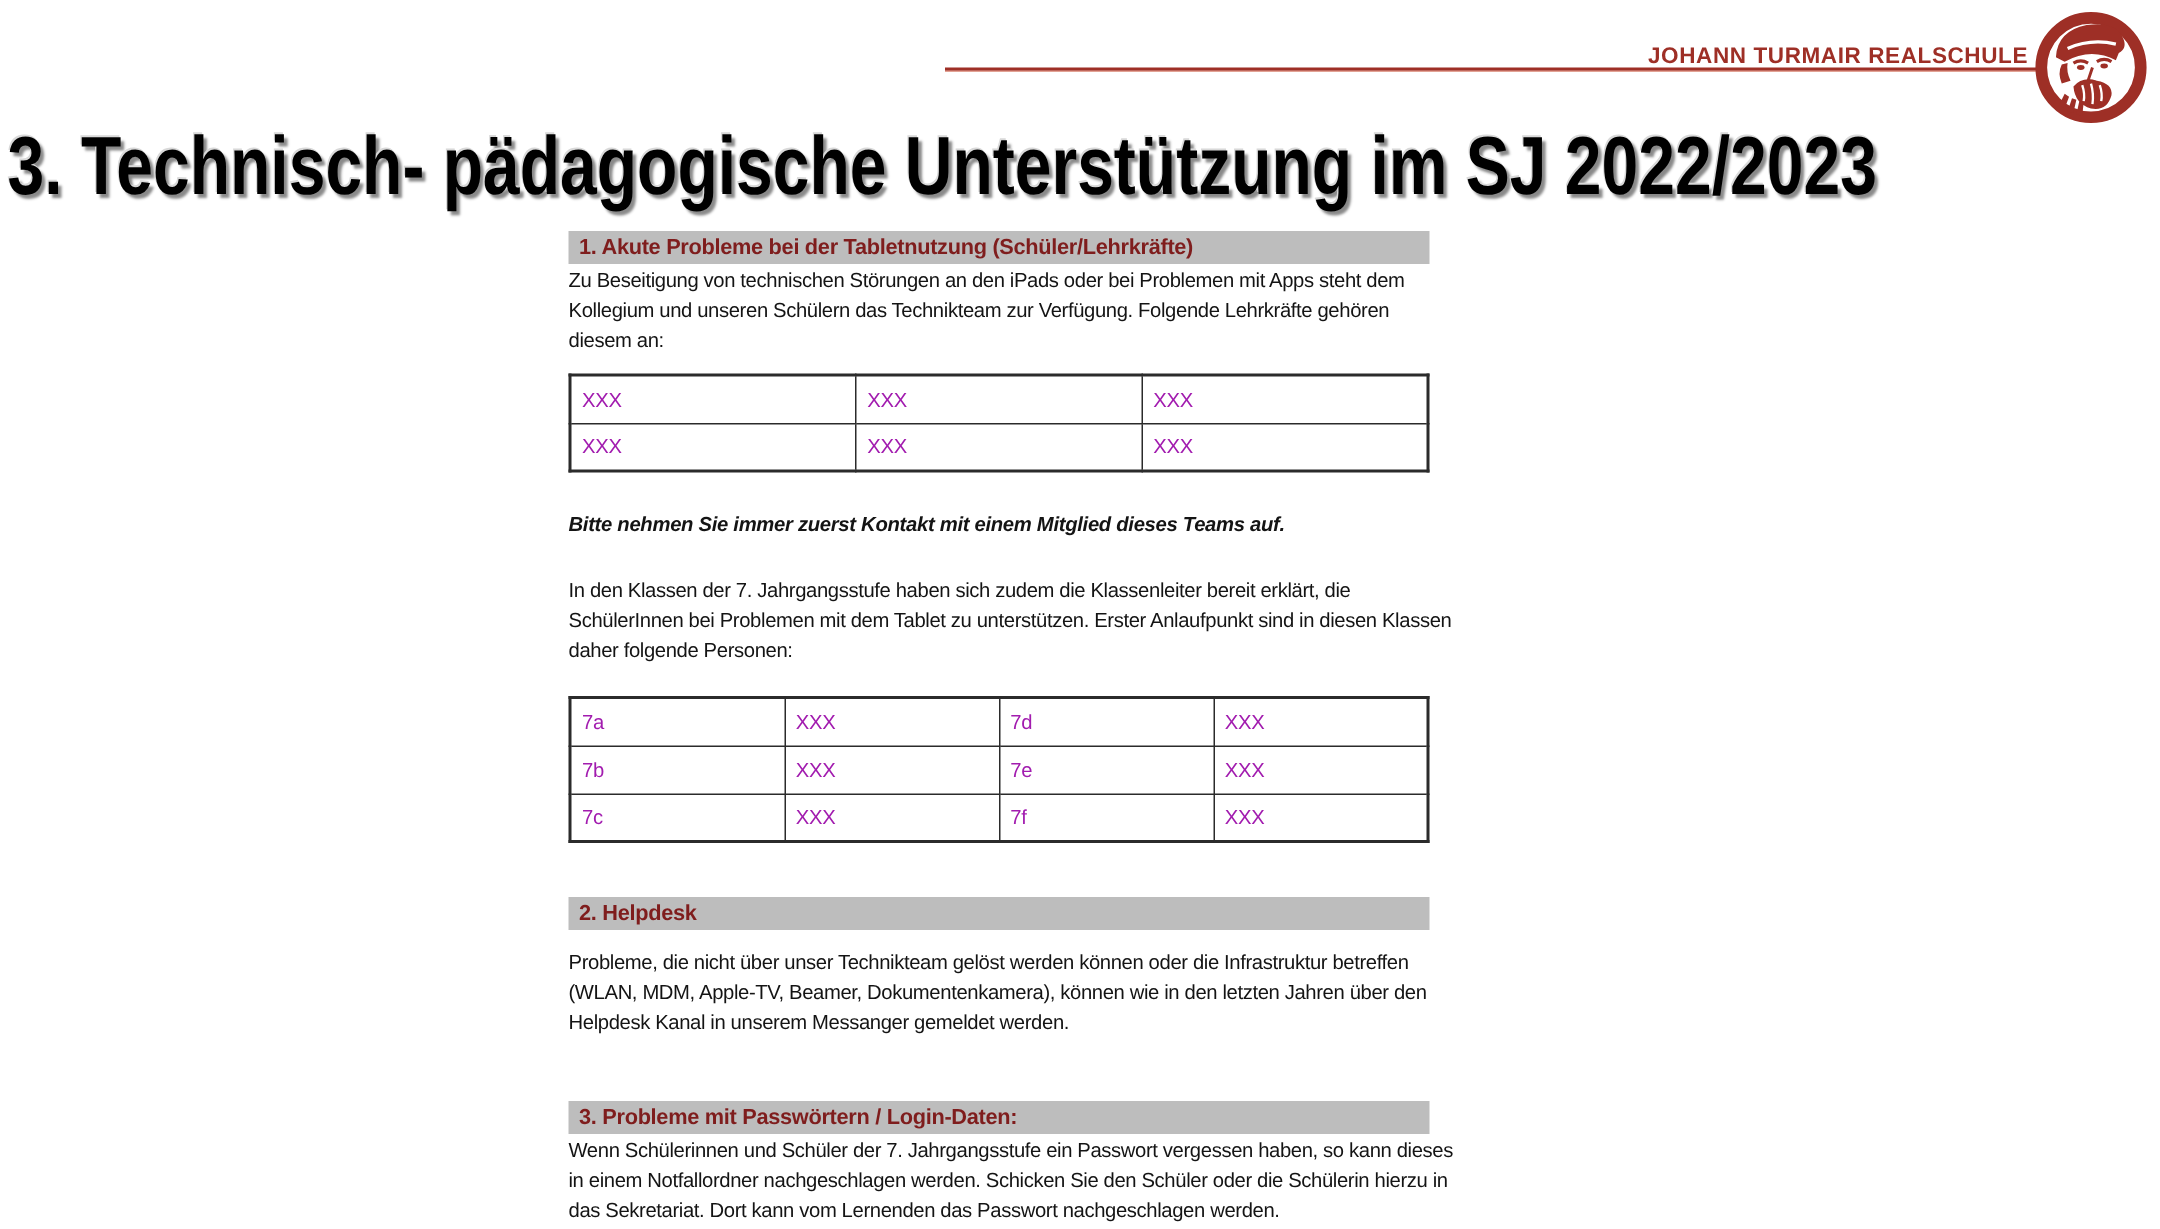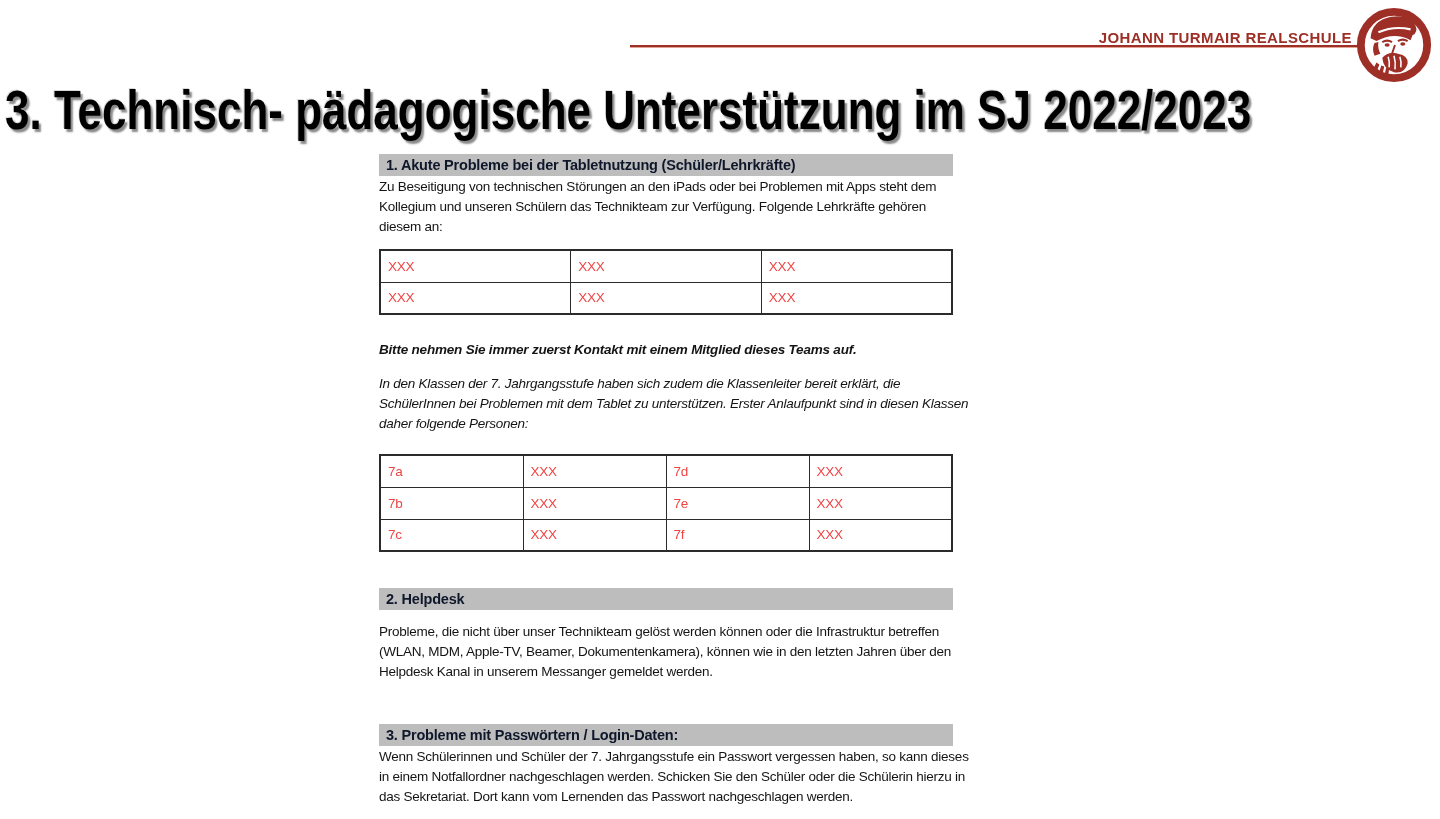--- a/index.html
+++ b/index.html
@@ -18,40 +18,40 @@
 
   
   .page-title { position: absolute; top: 83px; left: 5px; font-size: 55px; line-height: 1.0;
     font-weight: bold; white-space: nowrap; color: #000;
     transform: scaleX(0.80); transform-origin: 0 50%;
     text-shadow: -1px -1px 0 #d9d9d9, 3px 3px 2px #8a8a8a; }
 
   
   .content { position: absolute; top: 154px; left: 379px; width: 574px; }
 
-  .section-bar { background: #BDBDBD; color: #0f172a; font-weight: bold;
+  .section-bar { background: #BDBDBD; color: #7f1d1d; font-weight: bold;
     font-size: 14.5px; letter-spacing: -0.2px; padding: 3px 7px; width: 574px; }
 
   .para { font-size: 13.5px; letter-spacing: -0.25px; line-height: 20px;
     width: 590px; color: #141414; }
   .para.bold { font-weight: bold; letter-spacing: -0.2px; font-style: italic; }
 
   .m-top-13 { margin-top: 1px; }
   .m-top-12 { margin-top: 12px; }
   .m-top-25 { margin-top: 25px; }
-  .m-top-14 { margin-top: 14px; font-style: italic; }
+  .m-top-14 { margin-top: 24px; }
   .m-top-8  { margin-top: 20px; }
   .m-top-28 { margin-top: 36px; }
   .m-top-42 { margin-top: 42px; }
 
   table.data-table { border-collapse: collapse; width: 574px; table-layout: fixed;
     border: 2px solid #2b2b2b; }
   table.data-table td { border: 1px solid #2b2b2b; font-size: 13.5px;
     letter-spacing: -0.2px; padding: 6px 7px; height: 32px; vertical-align: middle;
-    color: #ef4444; }
+    color: #a21caf; }
 </style>
 </head>
 <body>
 
 <div class="page">
 
   <div class="school-name">JOHANN TURMAIR REALSCHULE</div>
   <div class="header-rule"></div>
   <div class="logo">
     <svg viewBox="0 0 80 80" width="78" height="78">

